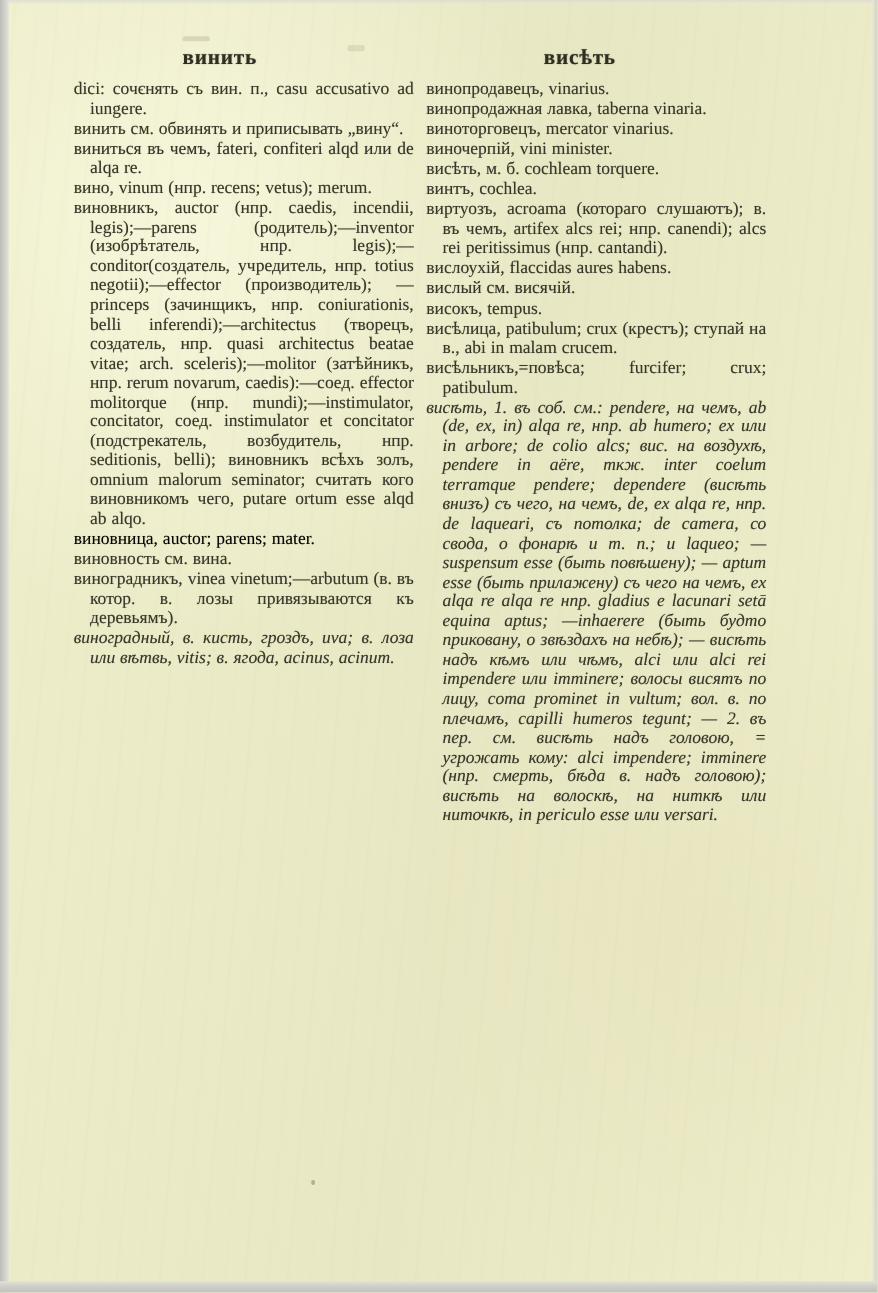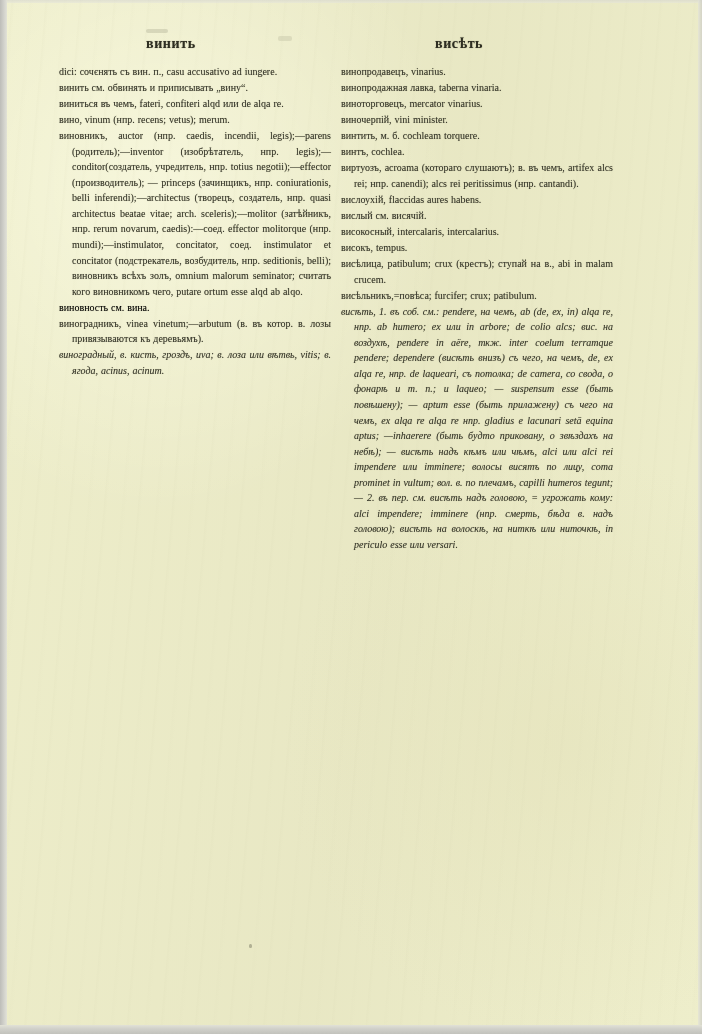--- a/index.html
+++ b/index.html
@@ -84,21 +84,21 @@
   .running-heads {
     position: absolute;
     top: 36px;
     left: 60px;
     width: 560px;
     height: 18px;
   }
   .running-head {
     position: absolute;
     font-weight: bold;
-    font-size: 14px;
+    font-size: 17px;
     letter-spacing: .6px;
     color: #2e2e22;
     text-shadow: 0 0 1px rgba(60,60,40,0.55);
   }
   .running-head.left  { left: 86px; }
   .running-head.right { left: 375px; }
 
   
   .columns {
     position: absolute;
@@ -110,21 +110,21 @@
     position: absolute;
     top: 0;
     width: 272px;
   }
   .column.left  { left: 59px; }
   .column.right { left: 341px; }
 
   .entry {
     margin: 0 0 0.5px 0;
     padding: 0;
-    font-size: 10px;
+    font-size: 14px;
     line-height: 15.55px;
     text-indent: -13px;
     padding-left: 13px;
     text-align: justify;
     word-spacing: .4px;
     color: #37372b;
     text-shadow: 0 0 0.7px rgba(70,70,45,0.45);
     -webkit-font-smoothing: none;
   }
   .entry:last-child { margin-bottom: 0; font-style: italic; }
@@ -165,35 +165,35 @@
       <div class="running-head right">висѣть</div>
     </div>
 
     <div class="columns">
       <div class="column left" id="col-left">
           <p class="entry">dici: сочєнять съ вин. п., casu accusativo ad iungere.</p>
           <p class="entry">винить см. обвинять и приписывать „вину“.</p>
           <p class="entry">виниться въ чемъ, fateri, confiteri alqd или de alqa re.</p>
           <p class="entry">вино, vinum (нпр. recens; vetus); merum.</p>
           <p class="entry">виновникъ, auctor (нпр. caedis, incendii, legis);—parens (родитель);—inventor (изобрѣтатель, нпр. legis);—conditor(создатель, учредитель, нпр. totius negotii);—effector (производитель); — princeps (зачинщикъ, нпр. coniurationis, belli inferendi);—architectus (творецъ, создатель, нпр. quasi architectus beatae vitae; arch. sceleris);—molitor (затѣйникъ, нпр. rerum novarum, caedis):—соед. effector molitorque (нпр. mundi);—instimulator, concitator, соед. instimulator et concitator (подстрекатель, возбудитель, нпр. seditionis, belli); виновникъ всѣхъ золъ, omnium malorum seminator; считать кого виновникомъ чего, putare ortum esse alqd ab alqo.</p>
+          <p class="entry">виновница, auctor; parens; mater.</p>
           <p class="entry">виновность см. вина.</p>
           <p class="entry">виноградникъ, vinea vinetum;—arbutum (в. въ котор. в. лозы привязываются къ деревьямъ).</p>
           <p class="entry">виноградный, в. кисть, гроздъ, uva; в. лоза или вѣтвь, vitis; в. ягода, acinus, acinum.</p>
         </div>
       <div class="column right" id="col-right">
           <p class="entry">винопродавецъ, vinarius.</p>
           <p class="entry">винопродажная лавка, taberna vinaria.</p>
           <p class="entry">виноторговецъ, mercator vinarius.</p>
           <p class="entry">виночерпій, vini minister.</p>
-          <p class="entry">винтить, м. б. cochleam torquere.</p>
+          <p class="entry">висѣть, м. б. cochleam torquere.</p>
           <p class="entry">винтъ, cochlea.</p>
           <p class="entry">виртуозъ, acroama (котораго слушаютъ); в. въ чемъ, artifex alcs rei; нпр. canendi); alcs rei peritissimus (нпр. cantandi).</p>
           <p class="entry">вислоухій, flaccidas aures habens.</p>
           <p class="entry">вислый см. висячій.</p>
-          <p class="entry">високосный, intercalaris, intercalarius.</p>
           <p class="entry">високъ, tempus.</p>
           <p class="entry">висѣлица, patibulum; crux (крестъ); ступай на в., abi in malam crucem.</p>
           <p class="entry">висѣльникъ,=повѣса; furcifer; crux; patibulum.</p>
           <p class="entry">висѣть, 1. въ соб. см.: pendere, на чемъ, ab (de, ex, in) alqa re, нпр. ab humero; ex или in arbore; de colio alcs; вис. на воздухѣ, pendere in aëre, ткж. inter coelum terramque pendere; dependere (висѣть внизъ) съ чего, на чемъ, de, ex alqa re, нпр. de laqueari, съ потолка; de camera, со свода, о фонарѣ и т. п.; и laqueo; — suspensum esse (быть повѣшену); — aptum esse (быть прилажену) съ чего на чемъ, ex alqa re alqa re нпр. gladius e lacunari setā equina aptus; —inhaerere (быть будто приковану, о звѣздахъ на небѣ); — висѣть надъ кѣмъ или чѣмъ, alci или alci rei impendere или imminere; волосы висятъ по лицу, coma prominet in vultum; вол. в. по плечамъ, capilli humeros tegunt; — 2. въ пер. см. висѣть надъ головою, = угрожать кому: alci impendere; imminere (нпр. смерть, бѣда в. надъ головою); висѣть на волоскѣ, на ниткѣ или ниточкѣ, in periculo esse или versari.</p>
         </div>
     </div>
 
     <div class="speck s1"></div>
     <div class="speck s2"></div>
     <div class="speck s3"></div>

